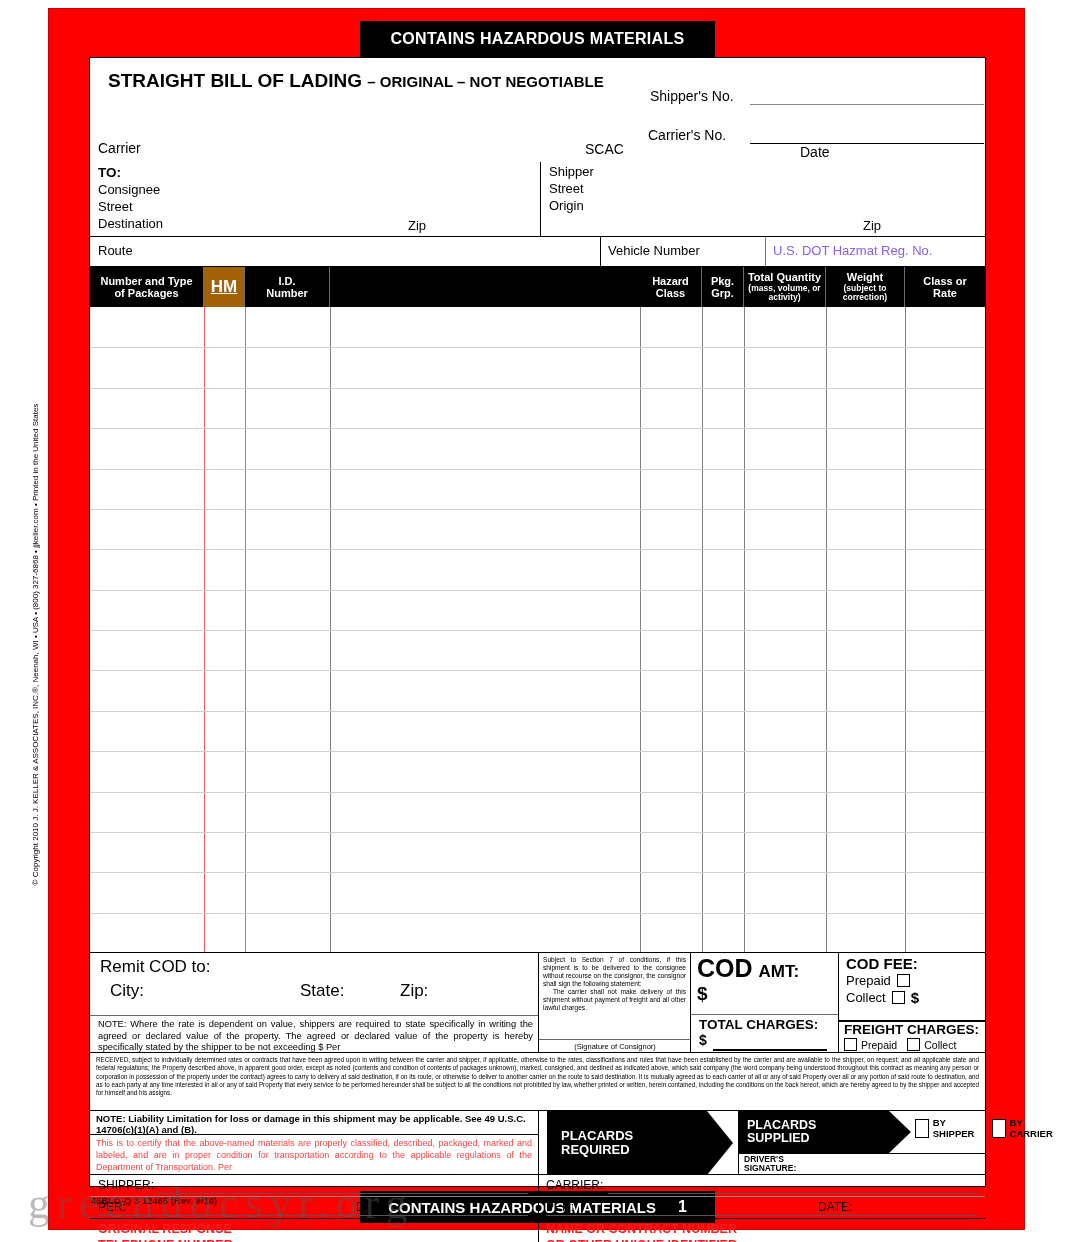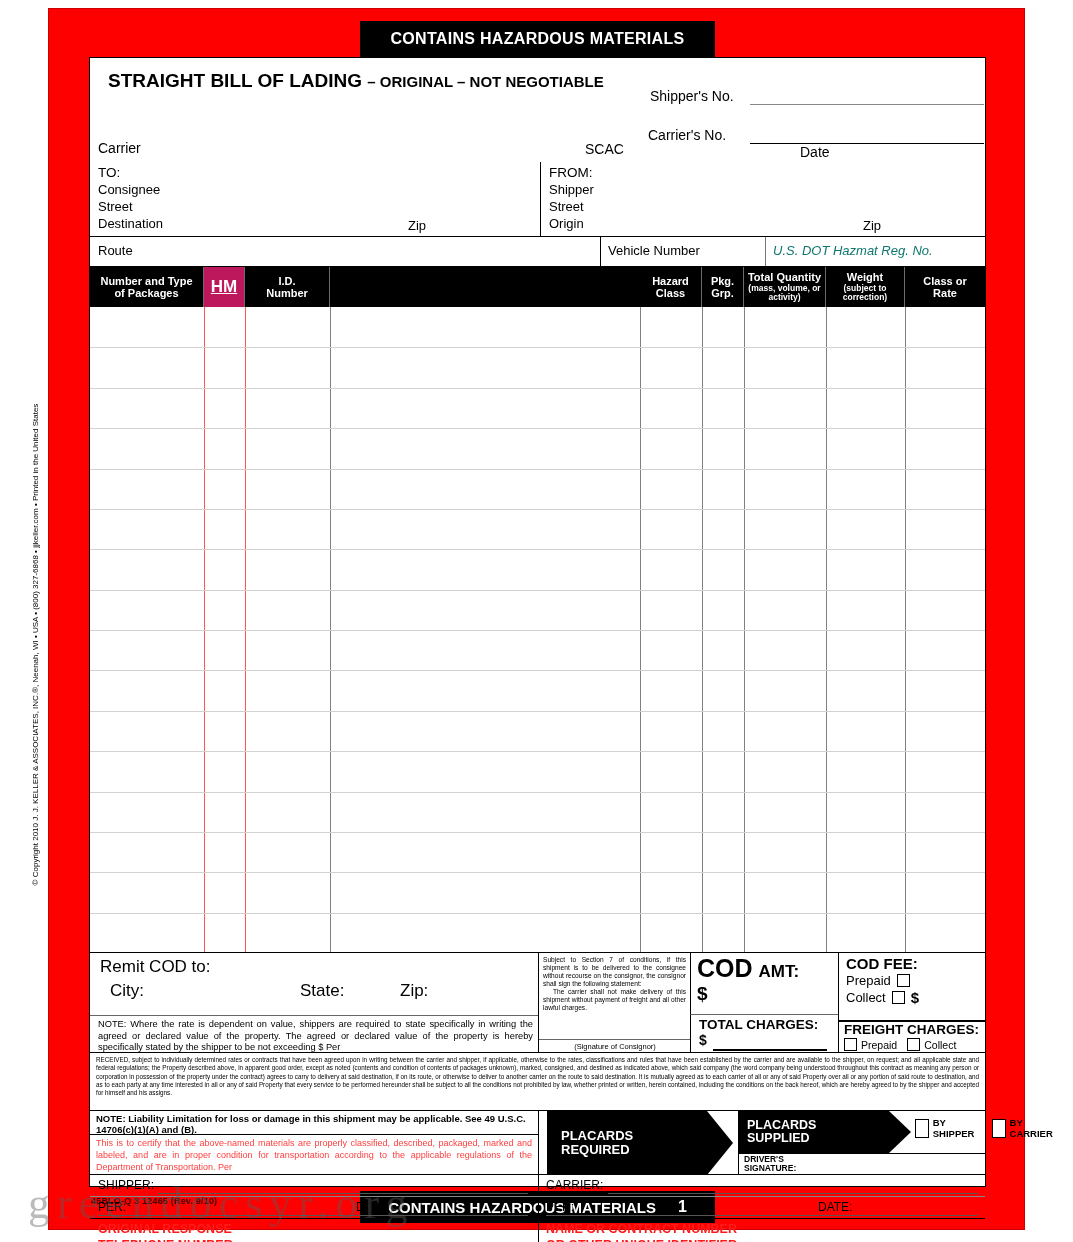--- a/index.html
+++ b/index.html
@@ -108,46 +108,46 @@
   #carr-no-line { position:absolute; left:660px; top:85px; width:234px; border-bottom:1.5px solid #000; }
 
   #carrier-lbl { position:absolute; left:8px; top:82px; font-size:14px; }
   #scac-lbl { position:absolute; left:495px; top:83px; font-size:14px; }
   #date-lbl { position:absolute; left:710px; top:86px; font-size:14px; }
 
   
   #tofrom { position:absolute; left:0; top:104px; width:895px; height:74px; }
   #tofrom-div { position:absolute; left:450px; top:0; height:74px; border-left:1px solid #000; }
   .addr-col { position:absolute; top:0; }
-  .addr-col .hdr { font-size:13.5px; font-weight:normal; margin:3px 0 0 8px; }
+  .addr-col .hdr { font-size:13.5px; font-weight:bold; margin:3px 0 0 8px; }
   .addr-col .ln { font-size:13px; margin:2px 0 0 8px; }
   .zip { position:absolute; font-size:13px; }
 
   
   #route-row { position:absolute; left:0; top:178px; width:895px; height:14px; border-top:1px solid #000; }
   #route-lbl { position:absolute; left:8px; top:6px; font-size:13px; }
   #veh-div { position:absolute; left:510px; top:0; height:30px; border-left:1px solid #000; }
   #veh-lbl { position:absolute; left:518px; top:6px; font-size:13px; }
   #dot-div { position:absolute; left:675px; top:0; height:30px; border-left:1px solid #777; }
-  #dot-lbl { position:absolute; left:683px; top:6px; font-size:13px; color:#0f766e;font-style:italic; }
+  #dot-lbl { position:absolute; left:683px; top:6px; font-size:13px; color:#8b5cf6; }
 
   
   #tbl { position:absolute; left:0; top:208px; width:895px; height:686px; border-top:1px solid #000; }
   #thead { position:absolute; left:0; top:0; width:895px; height:40px; background:#000; }
   .th {
     position:absolute; top:0; height:40px;
     color:#fff; font-weight:bold;
     display:flex; flex-direction:column; align-items:center; justify-content:center;
     text-align:center; line-height:1.12;
     border-right:1px solid #6b6b6b;
   }
   .th .t1 { font-size:11px; }
   .th .t2 { font-size:11px; }
   .th .sm { font-size:8.5px; font-weight:bold; }
-  .th-hm { background:#be185d; font-size:17px;text-decoration:underline; }
+  .th-hm { background:#a16207; font-size:17px;text-decoration:underline; }
 
   #tbody { position:absolute; left:0; top:40px; width:895px; height:646px; background:#fff; }
   .vline { position:absolute; top:0; height:646px; border-left:1px solid #808080; }
   .vline-red { position:absolute; top:0; height:646px; border-left:1px solid #ff5555; }
   .hline { position:absolute; left:0; width:895px; border-bottom:1px solid #d2d2d2; }
 
   
   #lower { position:absolute; left:0; top:894px; width:895px; }
 
   #cod-left { position:absolute; left:0; top:0; width:448px; height:100px; border-top:1px solid #000; }
@@ -319,21 +319,20 @@
     <div id="tofrom">
       <div class="addr-col" style="left:0;width:450px;">
         <div class="hdr">TO:</div>
         <div class="ln">Consignee</div>
         <div class="ln">Street</div>
         <div class="ln">Destination</div>
         <div class="zip" style="left:318px;top:56px;">Zip</div>
       </div>
       <div id="tofrom-div"></div>
       <div class="addr-col" style="left:451px;width:444px;">
-        <div class="hdr">FROM:</div>
         <div class="ln">Shipper</div>
         <div class="ln">Street</div>
         <div class="ln">Origin</div>
         <div class="zip" style="left:322px;top:56px;">Zip</div>
       </div>
     </div>
 
     <div id="route-row">
       <div id="route-lbl">Route</div>
       <div id="veh-div"></div>

